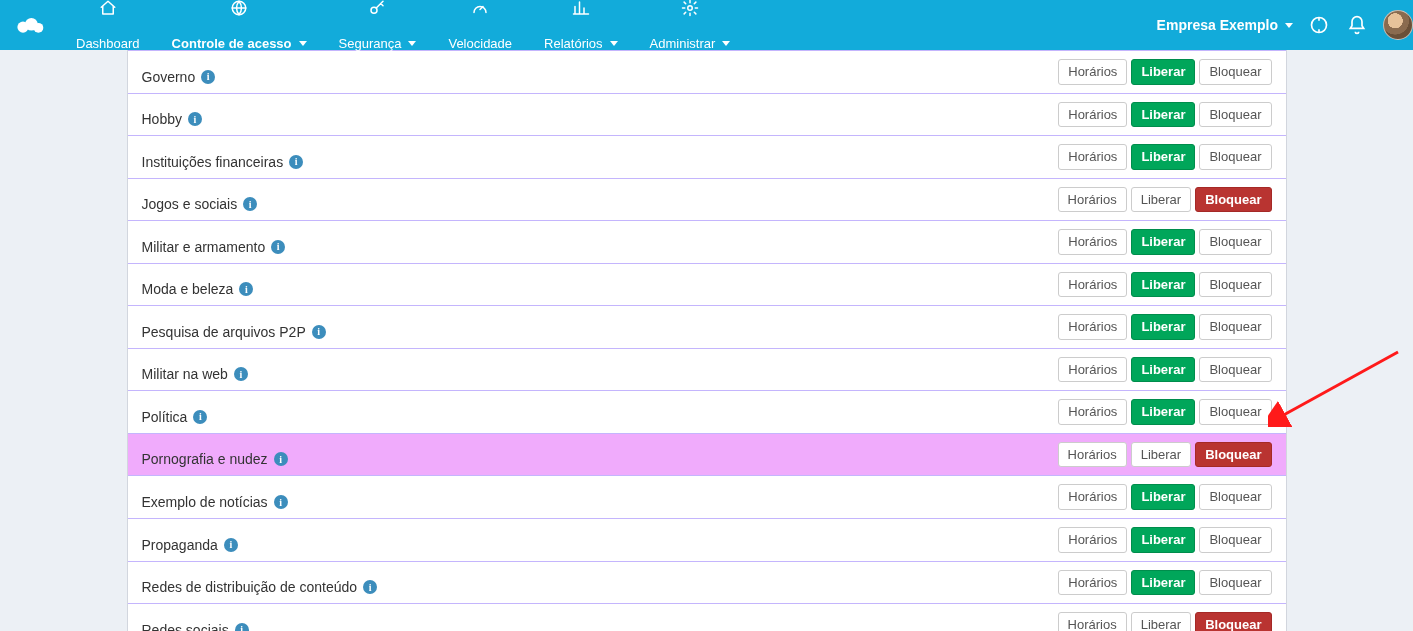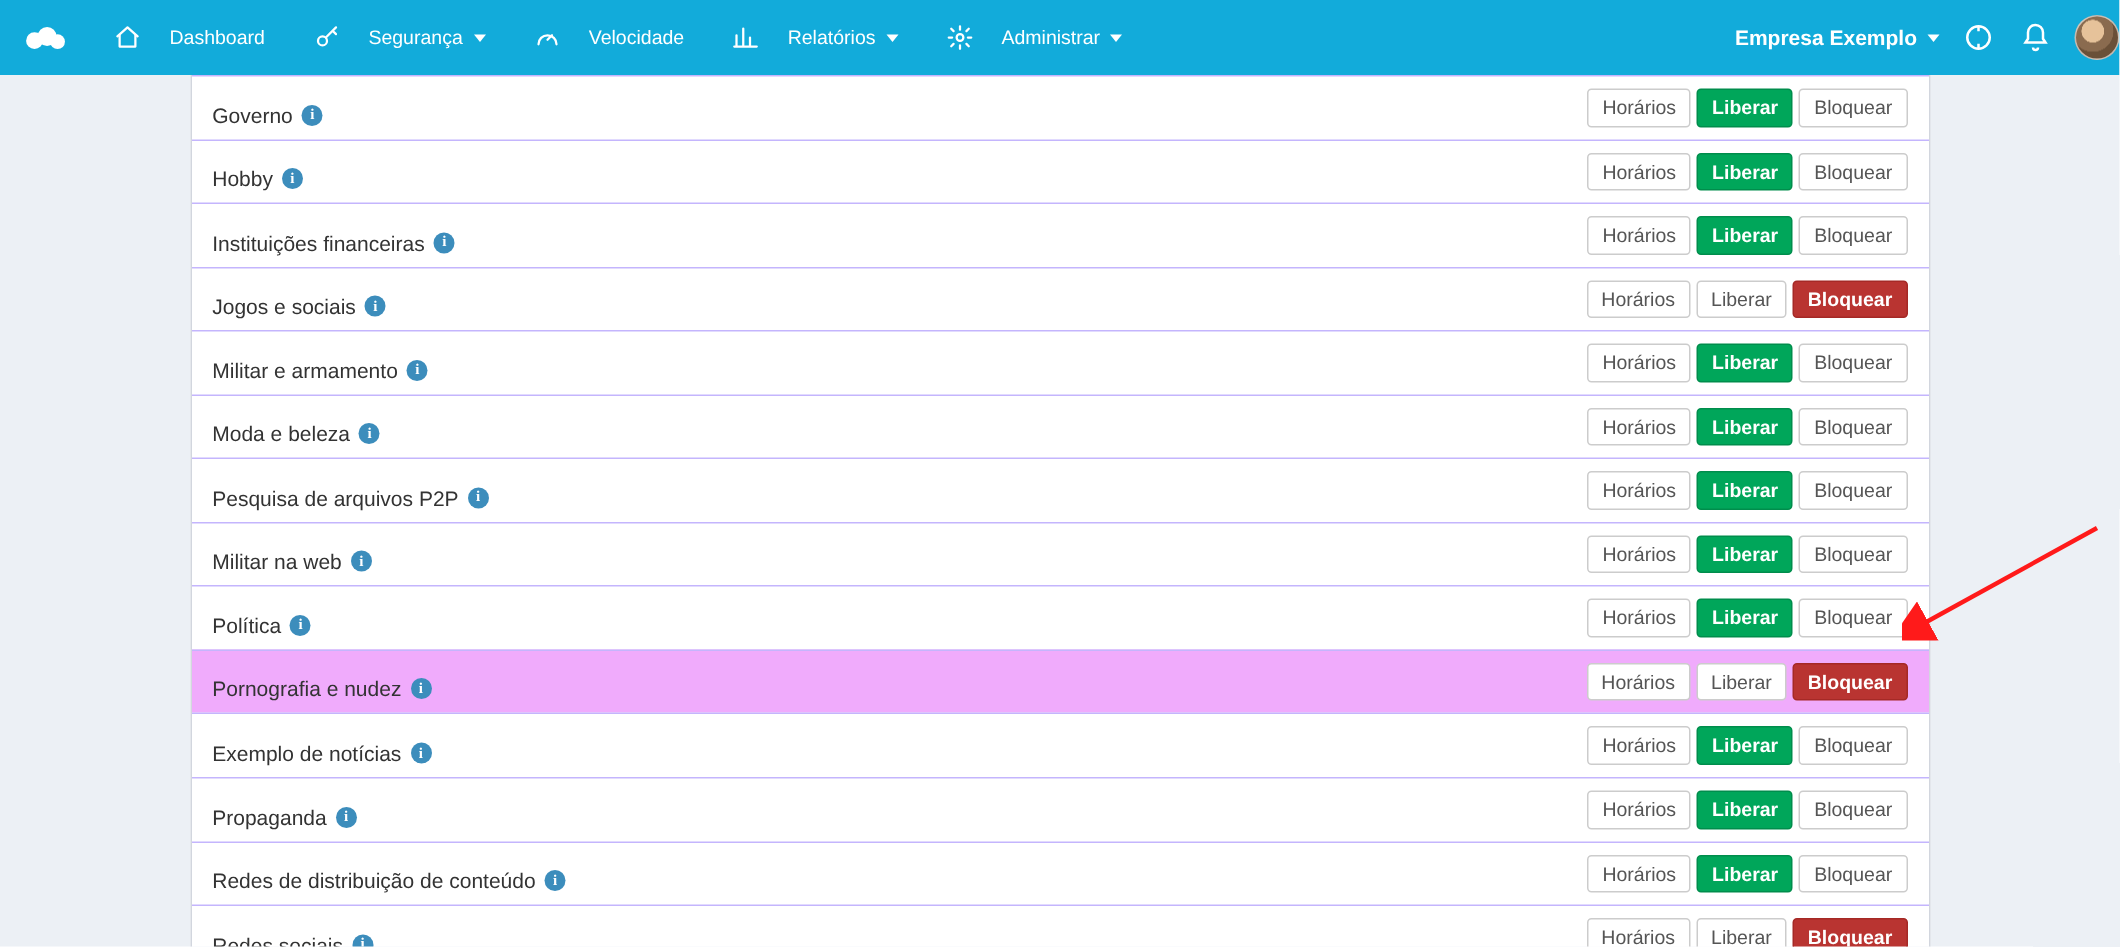--- a/index.html
+++ b/index.html
@@ -24,20 +24,21 @@
   .topbar .brand {
     width: 60px;
     display: flex;
     align-items: center;
     justify-content: center;
   }
   .brand svg { width: 28px; height: 20px; fill: #fff; }
   .nav { display: flex; align-items: stretch; }
   .nav-item {
     display: flex;
+    flex-direction: column;
     align-items: center;
     justify-content: center;
     padding: 4px 16px 4px 16px;
     cursor: pointer;
     color: #fff;
     font-size: 13px;
     position: relative;
     gap: 19px;
   }
   .nav-item .ni-top { height: 20px; display:flex; align-items:center; justify-content:center; }
@@ -136,20 +137,32 @@
         <div class="ni-top">
           <svg width="18" height="18" viewBox="0 0 24 24" fill="none" stroke="#fff" stroke-width="2" stroke-linecap="round" stroke-linejoin="round">
             <path d="M3 11l9-8 9 8"></path>
             <path d="M5 10v10h14V10"></path>
           </svg>
         </div>
         <div class="ni-label">
           <span>Dashboard</span>
         </div>
       </div>
+      <div class="nav-item active">
+        <div class="ni-top">
+          <svg width="18" height="18" viewBox="0 0 24 24" fill="none" stroke="#fff" stroke-width="2" stroke-linecap="round" stroke-linejoin="round">
+            <circle cx="12" cy="12" r="9"></circle>
+            <path d="M3 12h18M12 3a14 14 0 0 1 0 18M12 3a14 14 0 0 0 0 18"></path>
+          </svg>
+        </div>
+        <div class="ni-label">
+          <span>Controle de acesso</span>
+          <span class="caret"></span>
+        </div>
+      </div>
       <div class="nav-item">
         <div class="ni-top">
           <svg width="18" height="18" viewBox="0 0 24 24" fill="none" stroke="#fff" stroke-width="2" stroke-linecap="round" stroke-linejoin="round">
             <circle cx="8" cy="15" r="4"></circle>
             <path d="M11 12l9-9M17 6l3 3"></path>
           </svg>
         </div>
         <div class="ni-label">
           <span>Segurança</span>
           <span class="caret"></span>

